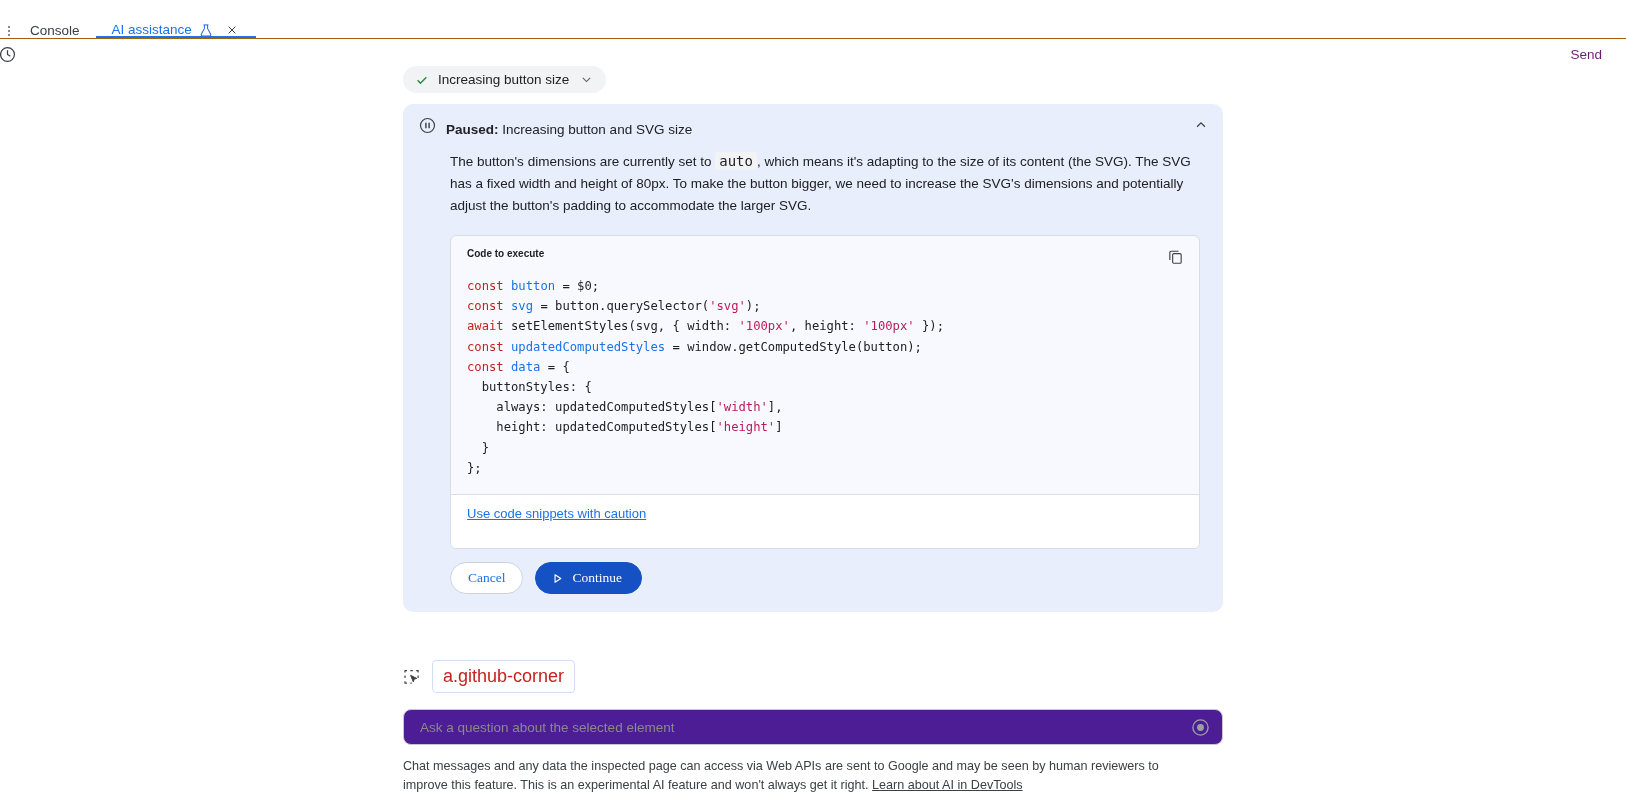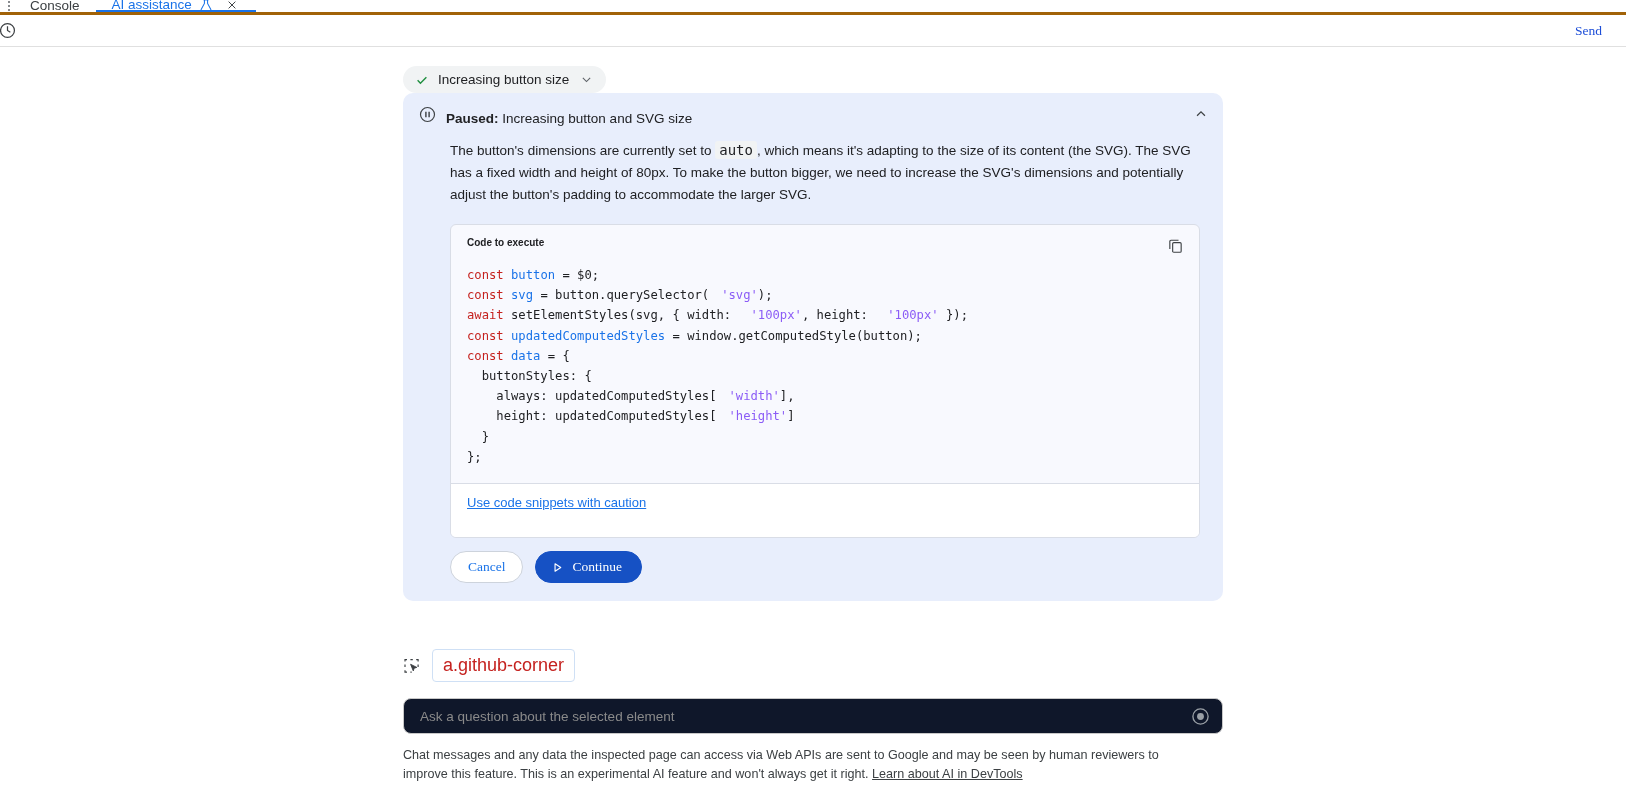--- a/index.html
+++ b/index.html
@@ -11,22 +11,23 @@
     overflow: hidden;
   }
   body { position: relative; }
 
   
   .tabbar {
     height: 15px;
     background: #ffffff;
     display: flex;
     align-items: stretch;
-    border-bottom: 3px solid #a16207;
+    border-bottom: 1px solid #a16207;
     position: relative;
+    margin-top: 24px;
   }
   .tab-dots {
     width: 14px;
     display: flex; align-items: center; justify-content: center;
     flex-direction: column; gap: 2px;
     padding-left: 4px;
   }
   .tab-dots i { display:block; width:2px; height:2px; background:#5f6368; border-radius:50%; }
   .tab {
     display: flex; align-items: center; gap: 7px;
@@ -64,23 +65,22 @@
   .history-btn {
     position: absolute;
     left: -6px; top: 50%; transform: translateY(-50%);
     width: 26px; height: 26px;
     display:flex; align-items:center; justify-content:center;
     color: #3c4043;
   }
   .send-label {
     margin-left: auto;
     font-size: 13.5px;
-    color: #1d4ed8;
+    color: #701a75;
     padding-right: 4px;
-    font-family: Liberation Serif, serif;
   }
 
   
   .chat {
     position: absolute;
     top: 62px; left: 0; right: 0; bottom: 0;
     background: #fff;
   }
   .chat-inner {
     width: 820px;
@@ -91,20 +91,21 @@
   
   .step-pill {
     display: inline-flex;
     align-items: center;
     gap: 9px;
     background: #f1f3f4;
     border-radius: 16px;
     padding: 6px 13px 6px 12px;
     font-size: 13.5px;
     color: #202124;
+    margin-bottom: 11px;
     cursor: default;
   }
   .check { color: #1e8e3e; display:inline-flex; }
   .chev { color: #5f6368; display:inline-flex; margin-left: 2px; }
 
   
   .panel {
     background: #e8eefc;
     border-radius: 10px;
     padding: 12px 16px 18px 16px;
@@ -162,21 +163,21 @@
     margin: 0;
     padding: 6px 16px 16px 16px;
     font-family: "DejaVu Sans Mono", monospace;
     font-size: 12.2px;
     line-height: 20.2px;
     color: #202124;
     white-space: pre;
     overflow: hidden;
   }
   .kw { color: #c5221f; }
-  .str { color: #8b5cf6; margin-left: 12px; }
+  .str { color: #be185d; }
   .var { color: #1a73e8; }
   .plain { color: #202124; }
 
   .codecard-foot {
     border-top: 1px solid #d9dde6;
     background: #ffffff;
     padding: 9px 16px 26px 16px;
   }
   .codecard-foot a {
     font-size: 13px;
@@ -233,21 +234,21 @@
     padding: 5px 10px;
     font-size: 18px;
     color: #c5221f;
     font-family: "Liberation Sans", sans-serif;
   }
 
   
   .input-wrap {
     margin-top: 16px;
     height: 36px;
-    background: #0f172a;
+    background: #4c1d95;
     border: 1px solid #c8c8c8;
     border-radius: 8px;
     display: flex;
     align-items: center;
     padding: 0 12px 0 14px;
   }
   .input-field {
     flex: 1;
     font-size: 13.5px;
     color: #8a8a8a;

